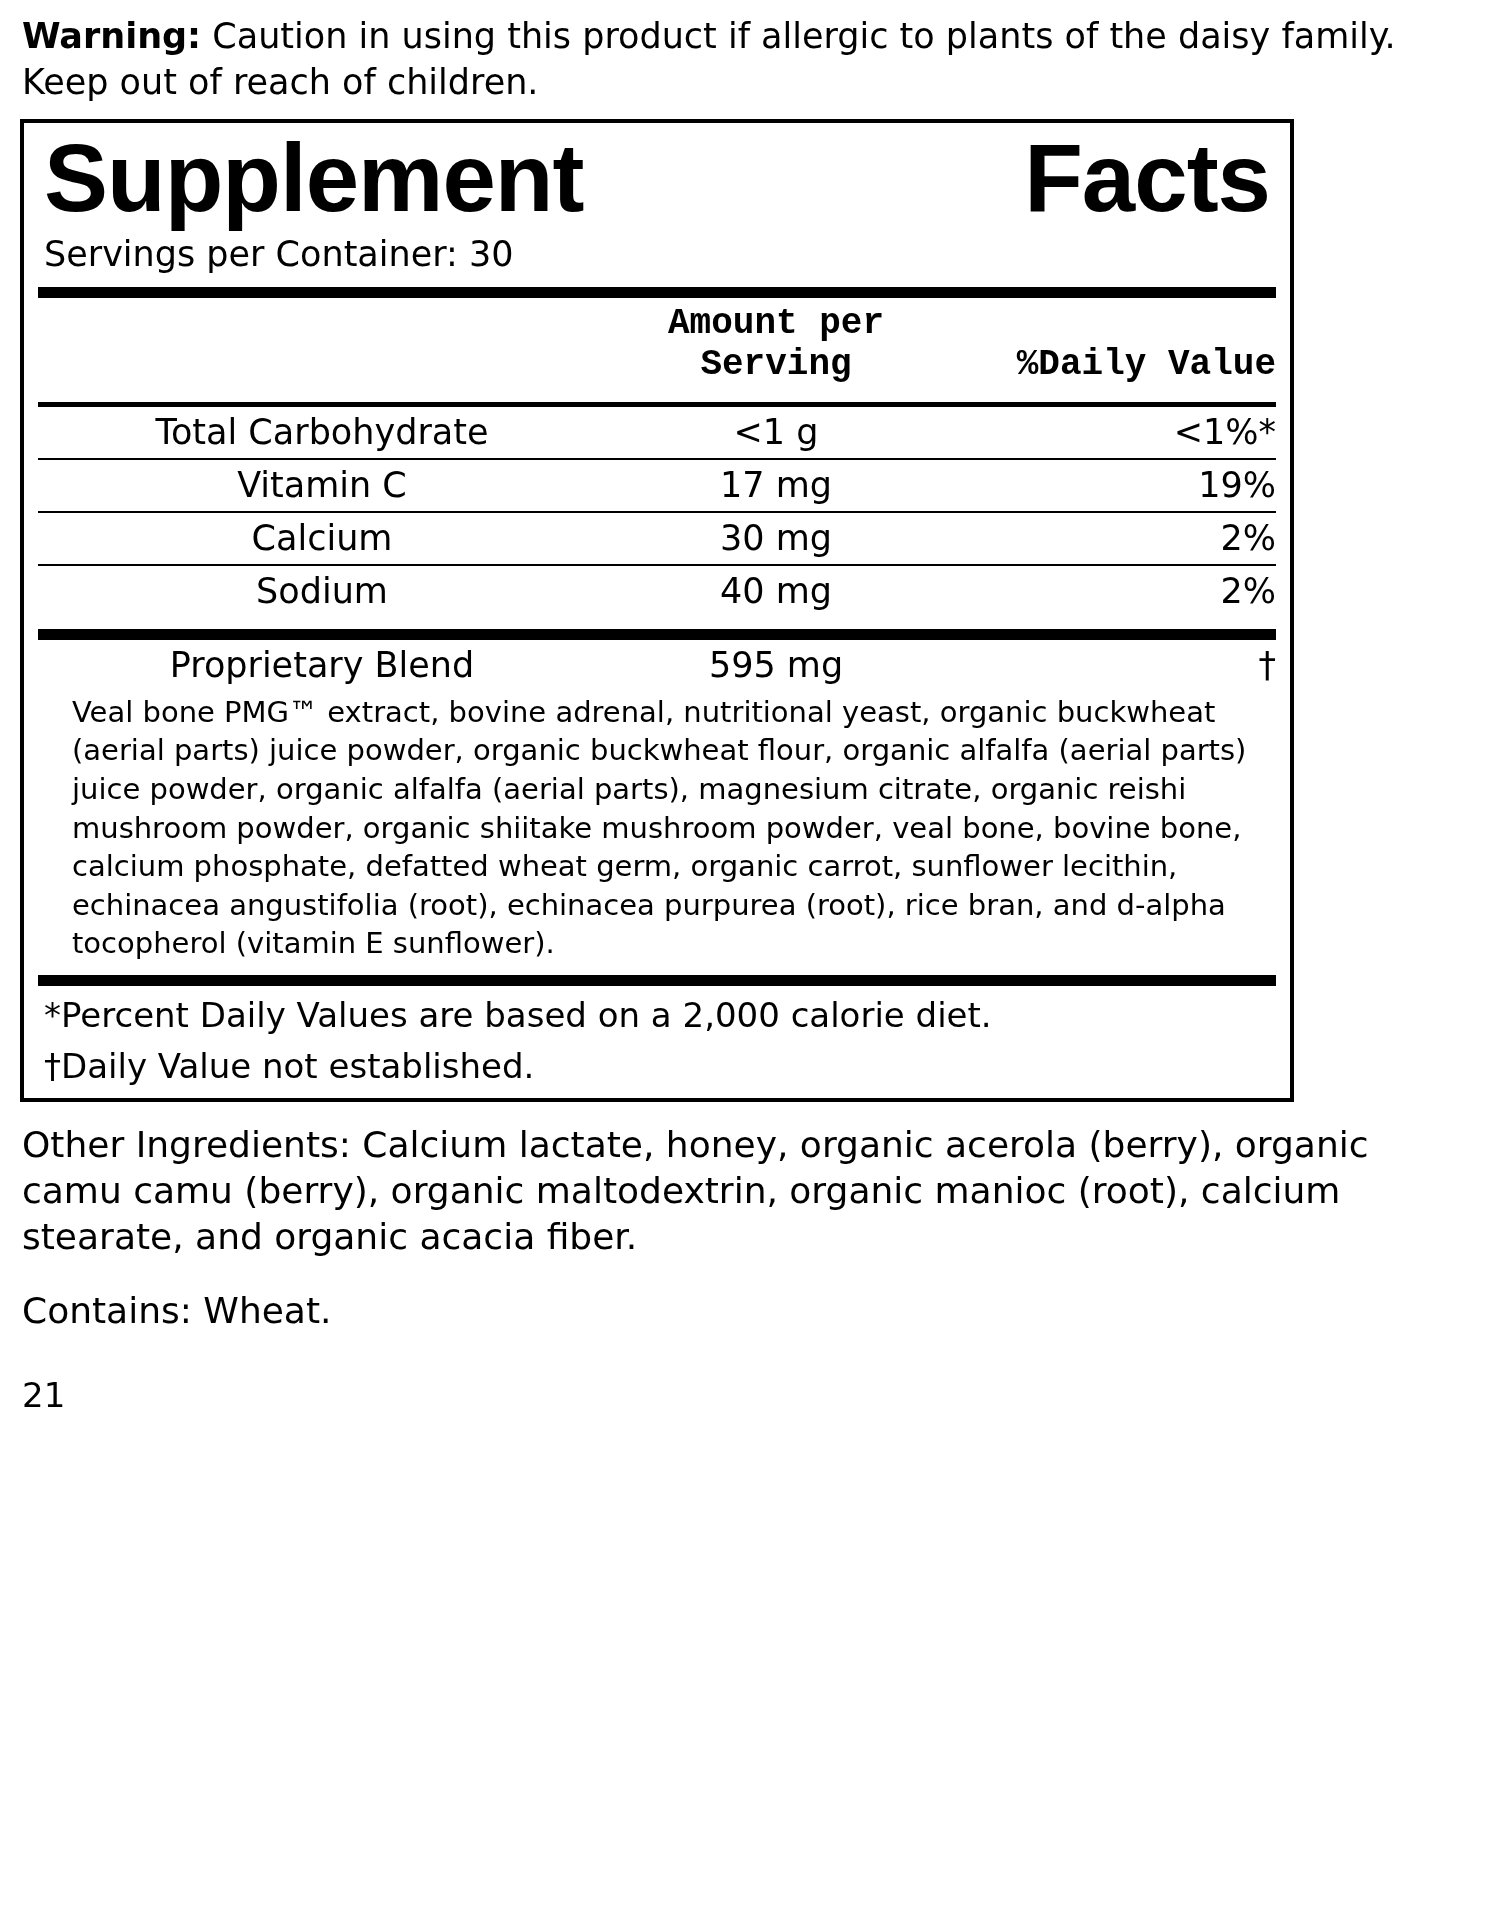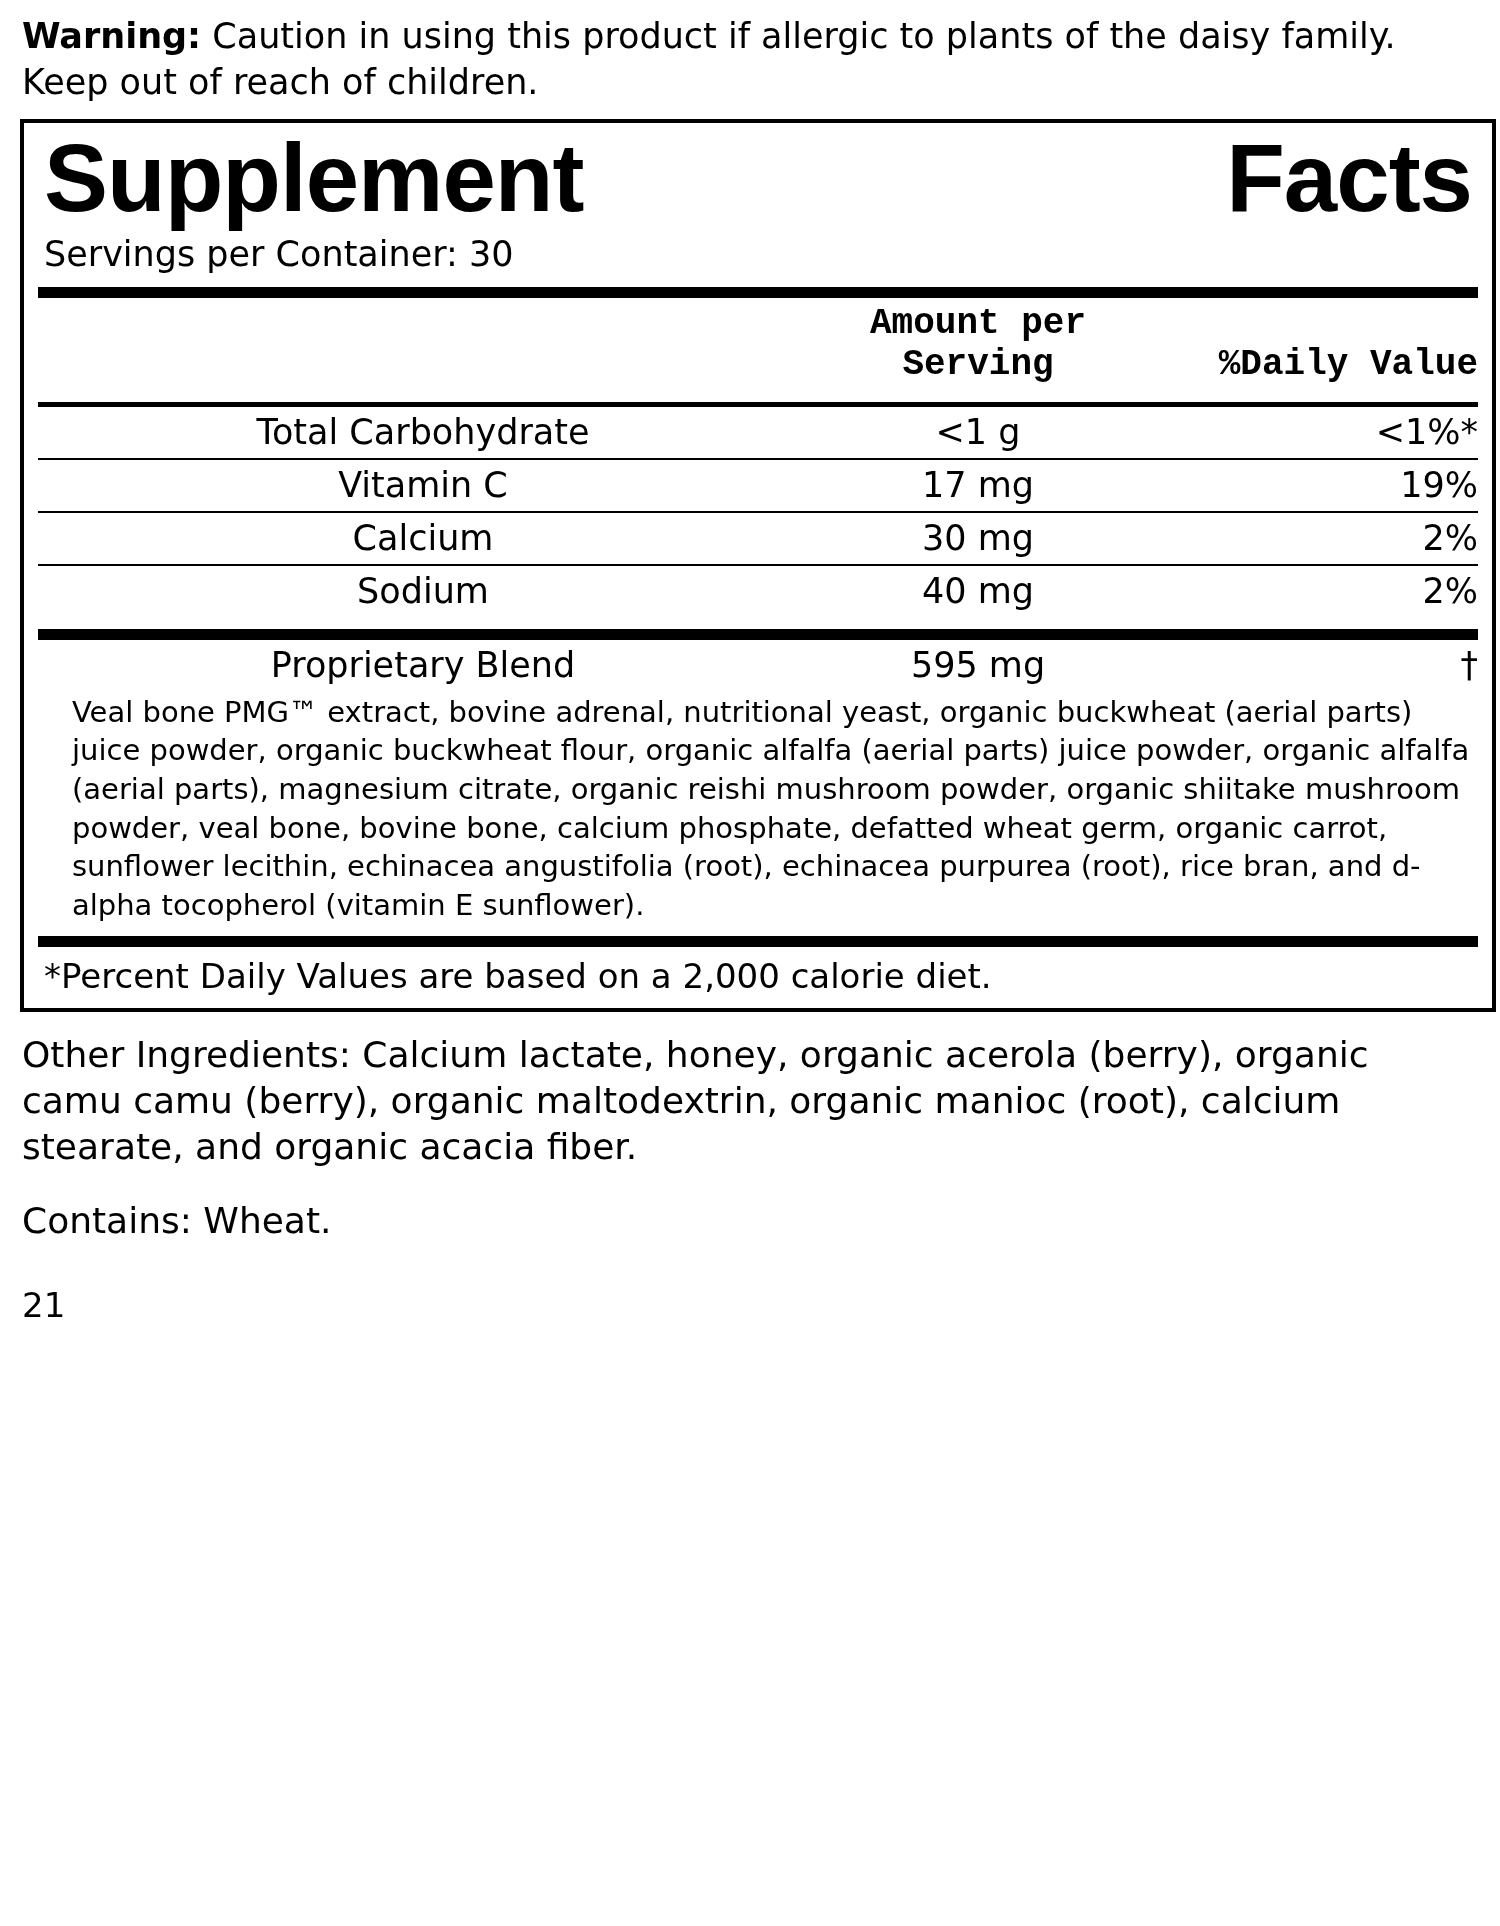--- a/index.html
+++ b/index.html
@@ -28,21 +28,21 @@
     margin: 0 0 14px 2px;
     width: 1410px;
   }
   .warning .w-label {
     font-weight: bold;
   }
   
   .panel {
     border: 4px solid #000;
     box-sizing: border-box;
-    width: 1476px;
+    width: 1274px;
     padding: 4px 14px 10px 14px;
   }
   .sf-title {
     font-family: "Liberation Sans", sans-serif;
     font-weight: bold;
     font-size: 96px;
     line-height: 1.02;
     letter-spacing: -1px;
     display: flex;
     justify-content: space-between;
@@ -195,20 +195,21 @@
           <td class="col-dv">†</td>
         </tr>
       </tbody>
     </table>
 
     <div class="blend-list">Veal bone PMG™ extract, bovine adrenal, nutritional yeast, organic buckwheat (aerial parts) juice powder, organic buckwheat flour, organic alfalfa (aerial parts) juice powder, organic alfalfa (aerial parts), magnesium citrate, organic reishi mushroom powder, organic shiitake mushroom powder, veal bone, bovine bone, calcium phosphate, defatted wheat germ, organic carrot, sunflower lecithin, echinacea angustifolia (root), echinacea purpurea (root), rice bran, and d-alpha tocopherol (vitamin E sunflower).</div>
 
     <div class="rule-thick"></div>
 
     <div class="footnotes">*Percent Daily Values are based on a 2,000 calorie diet.</div>
+    <div class="footnotes">†Daily Value not established.</div>
 
   </div>
 
   <p class="other-ing">Other Ingredients: Calcium lactate, honey, organic acerola (berry), organic camu camu (berry), organic maltodextrin, organic manioc (root), calcium stearate, and organic acacia fiber.</p>
 
   <p class="contains">Contains: Wheat.</p>
 
   <p class="page-num">21</p>
 
 </div>

